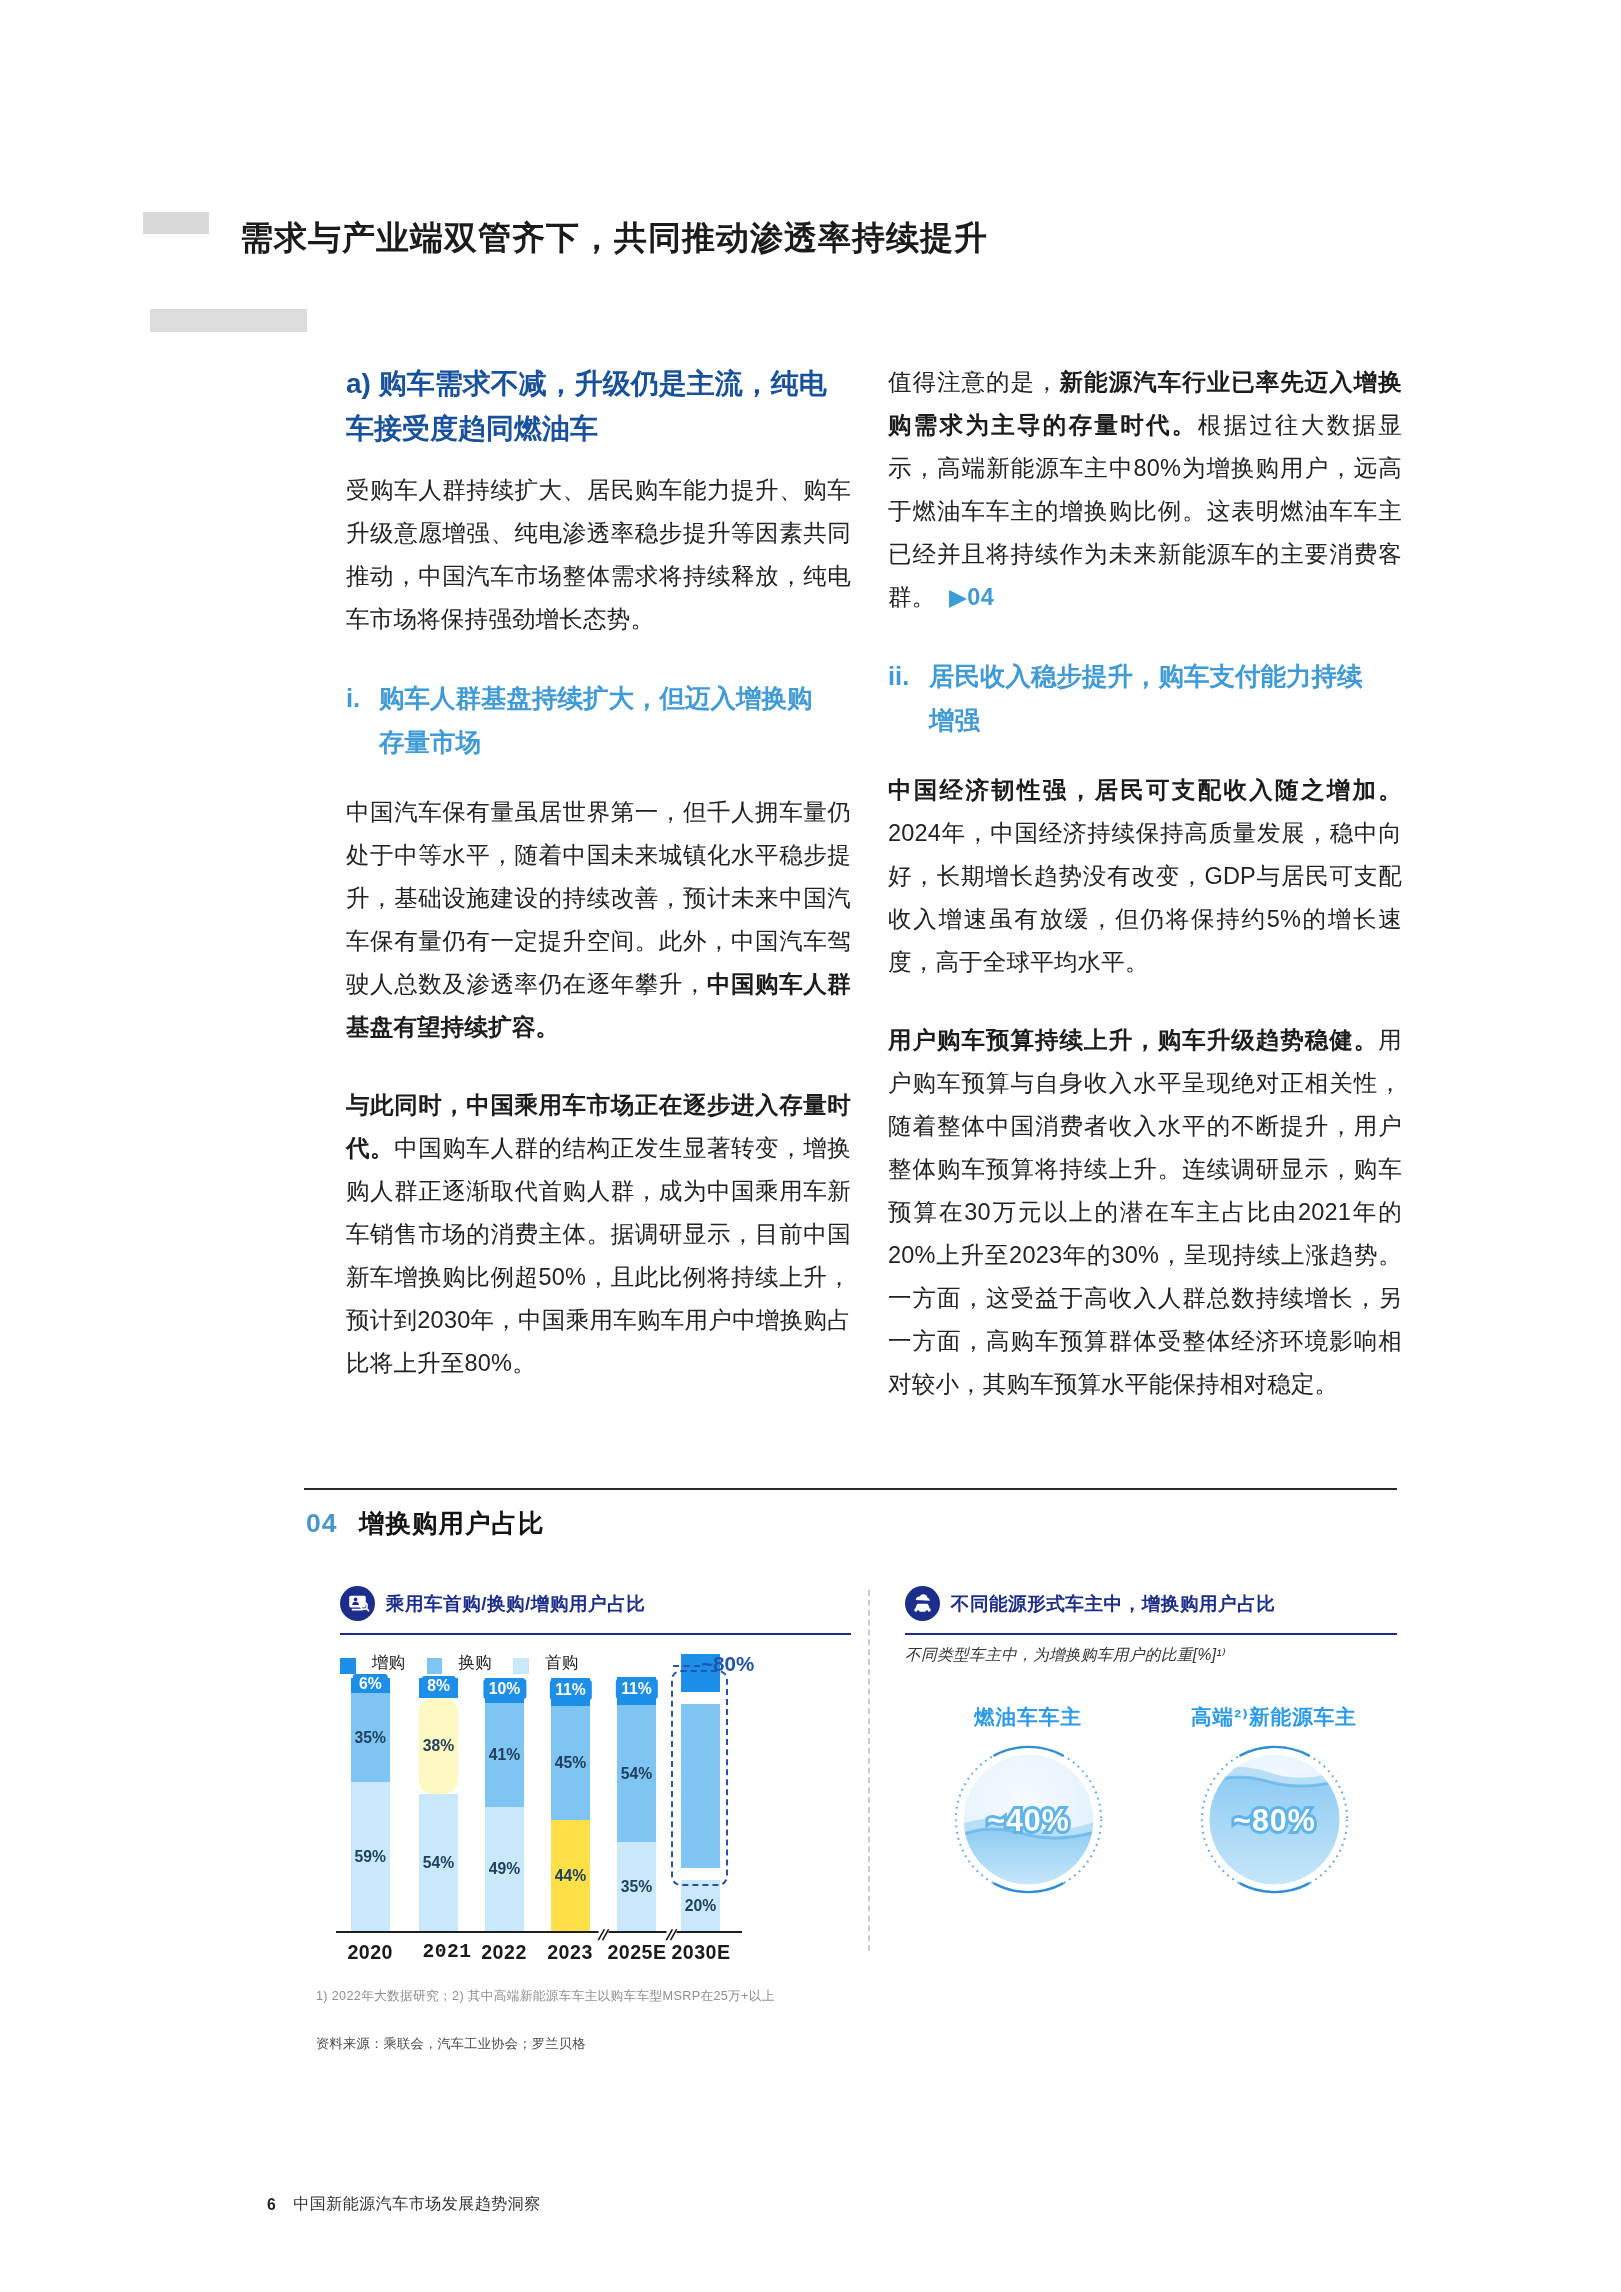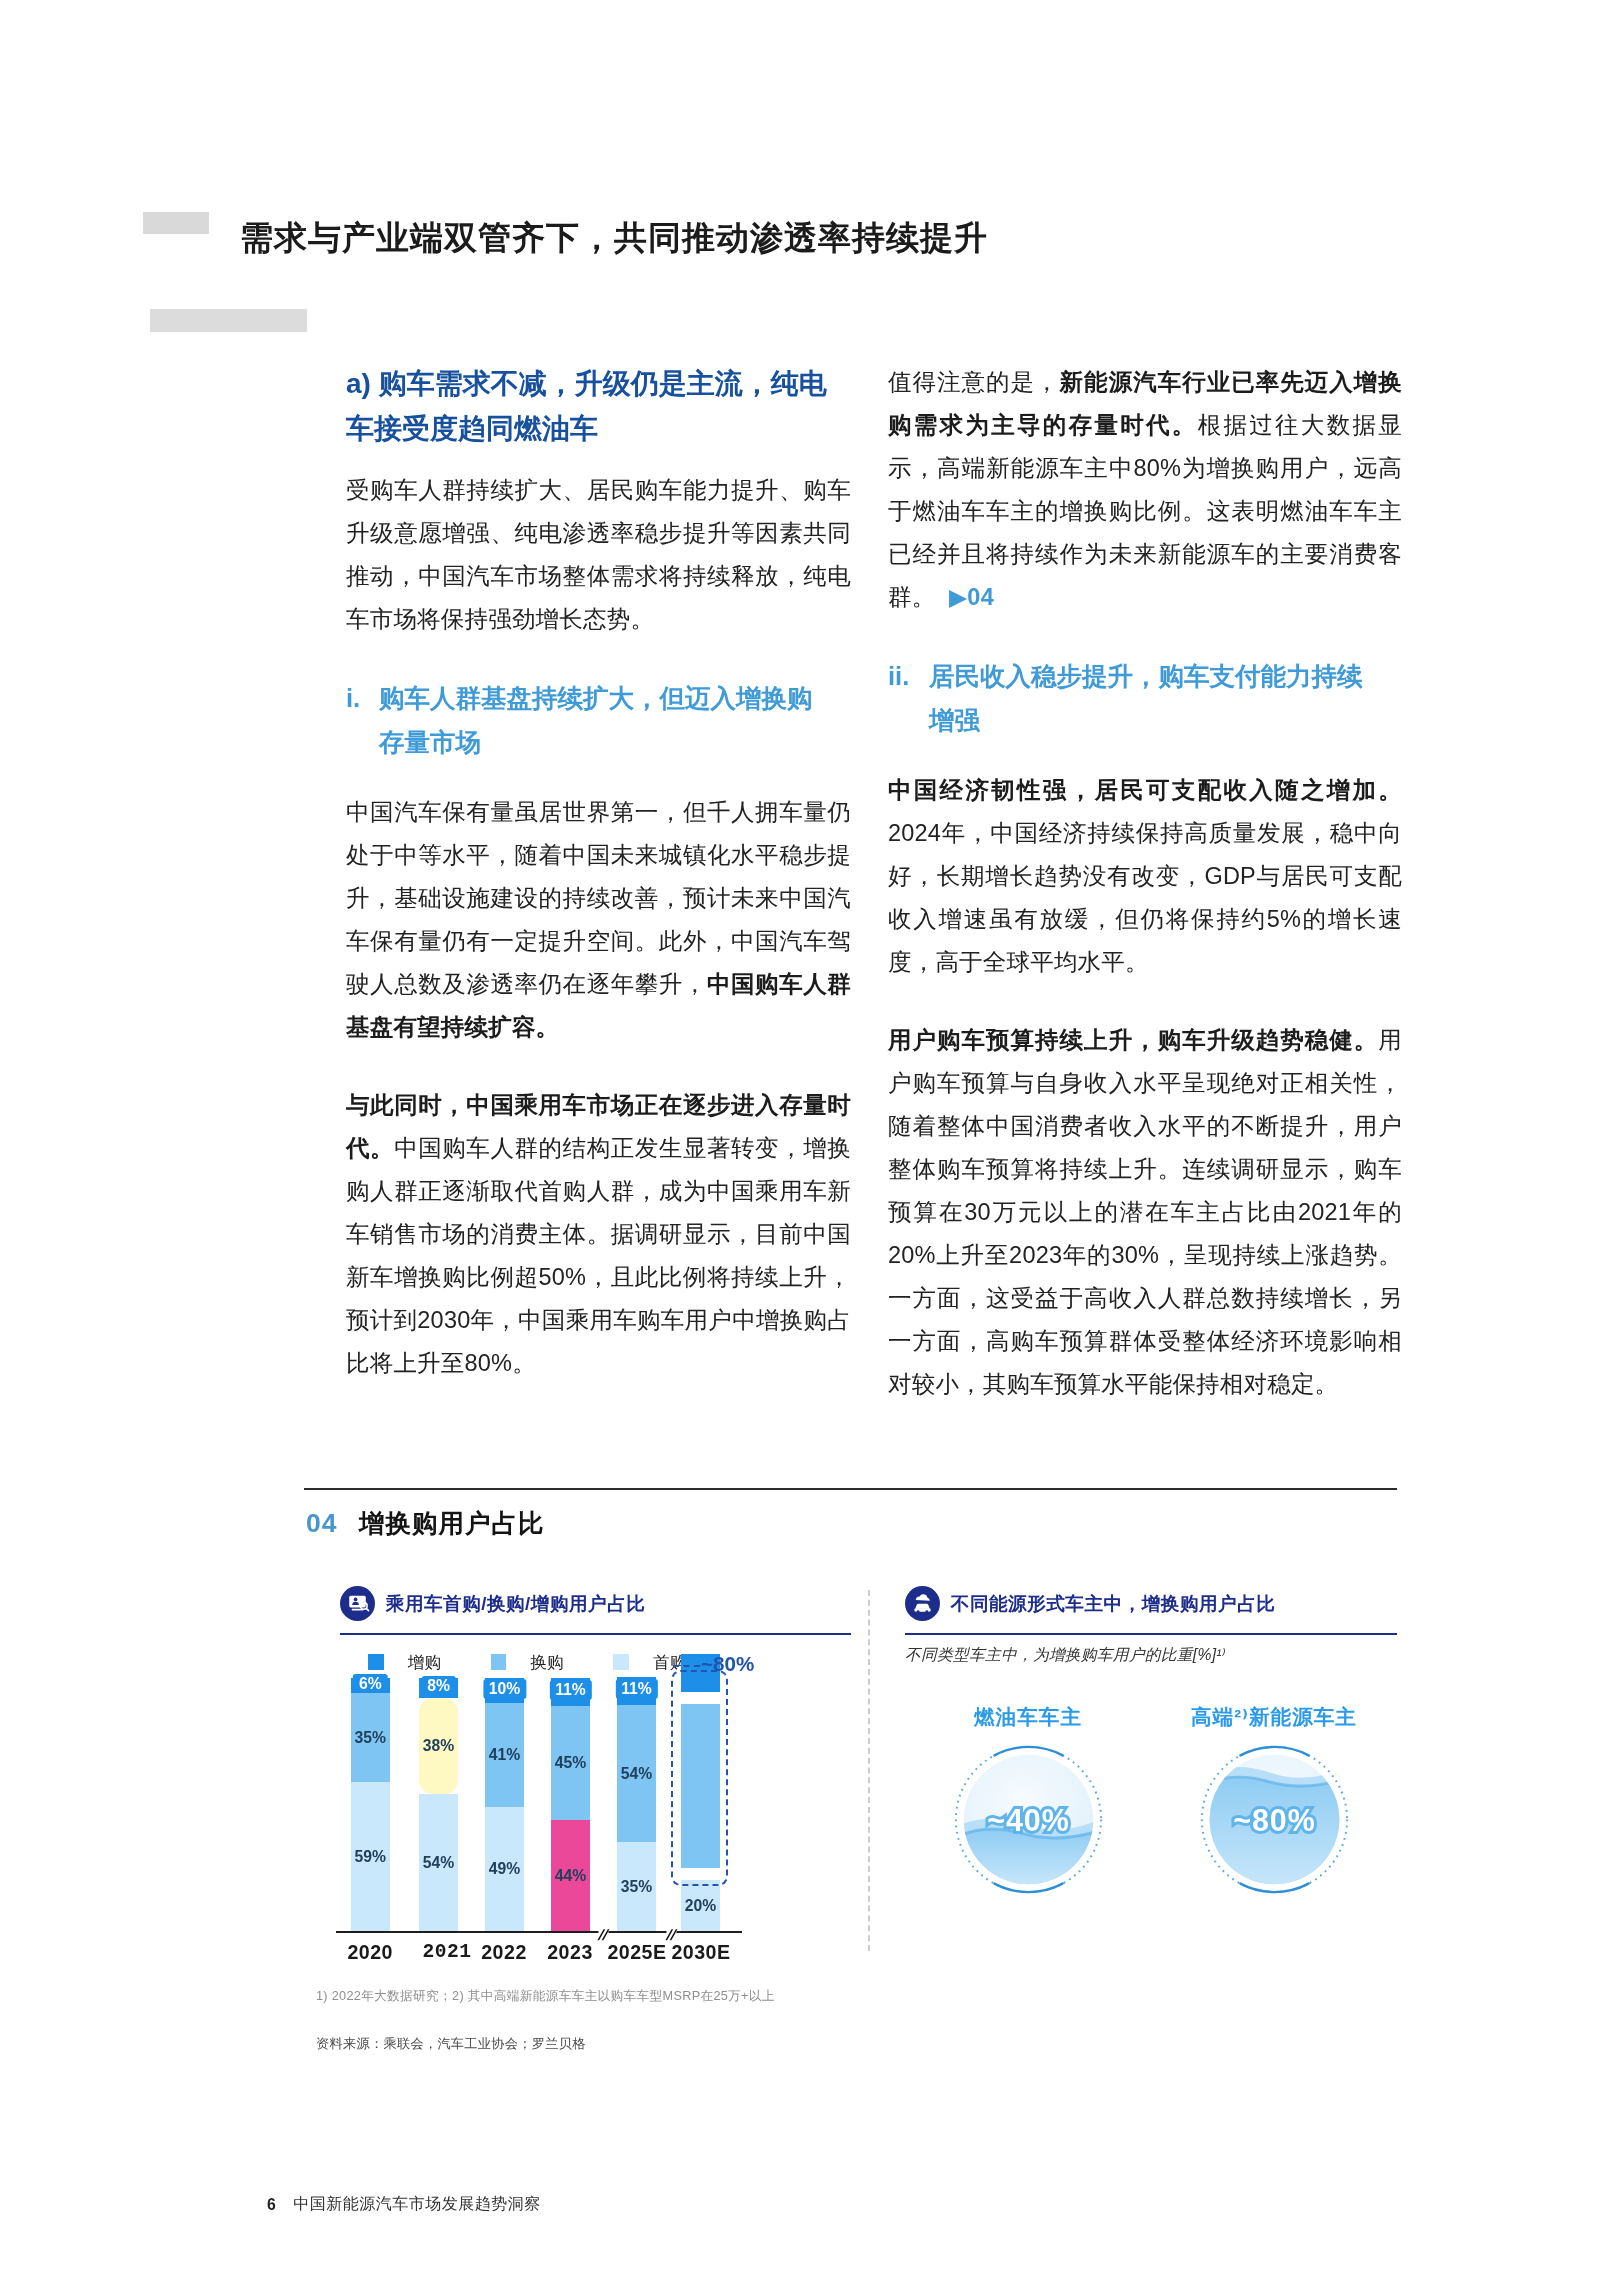--- a/index.html
+++ b/index.html
@@ -30,21 +30,21 @@
   .fig-title{font-size:25.5px;font-weight:700;color:#141414;margin-left:21.6px;letter-spacing:1px;}
 
   .panel{position:absolute;top:1586px;}
   .panel-left{left:340px;width:511px;}
   .panel-right{left:905px;width:492px;}
   .panel-head{display:flex;align-items:center;gap:10.8px;padding-bottom:12px;border-bottom:2.9px solid #1D2D8C;}
   .panel-head .ptitle{font-size:18.6px;font-weight:700;color:#1D2D8C;letter-spacing:0.5px;}
   .picon{flex:none;width:35px;height:35px;}
 
   .legend{display:flex;gap:21.6px;margin-top:15.7px;align-items:center;}
-  .legend .litem{display:flex;align-items:center;gap:24px;font-size:16.7px;color:#222;margin-left:28px;}
+  .legend .litem{display:flex;align-items:flex-end;gap:16px;font-size:16.7px;color:#222;}
   .legend .swatch{width:15.7px;height:15.7px;display:inline-block;}
 
   .plot{position:absolute;left:0;top:92px;width:510px;height:253px;}
   .axis{position:absolute;left:-3.9px;bottom:-2px;width:406px;height:2px;background:#1e1e1e;}
   .bar-col{position:absolute;bottom:0;width:39px;display:flex;flex-direction:column;}
   .bar-seg{position:relative;width:100%;}
   .seg-label{position:absolute;left:50%;top:50%;transform:translate(-50%,-50%);font-size:15.7px;font-weight:600;color:#20405c;white-space:nowrap;}
   .seg-label.top-label{color:#fff;font-weight:700;padding:1px 5.9px;border-radius:2.9px;top:42%;}
   .year-label{position:absolute;top:263px;width:82px;text-align:center;font-size:19.6px;font-weight:600;color:#1a1a1a;letter-spacing:0.5px;}
   .axis-break{position:absolute;bottom:-11.8px;font-size:14.7px;font-style:italic;color:#111;background:#fff;padding:0 1px;transform:skewX(-10deg);font-weight:700;}
@@ -171,21 +171,21 @@
           </div>
         </div>
         <div class="year-label" style="left: 123px;">2022</div>
         <div class="bar-col" style="left: 211px; width: 39px;">
           <div class="bar-seg" style="height: 28px; background: rgb(30, 143, 232);">
             <span class="seg-label top-label" style="background: rgb(30, 143, 232);">11%</span>
           </div>
           <div class="bar-seg" style="height: 114px; background: rgb(127, 197, 243);">
             <span class="seg-label">45%</span>
           </div>
-          <div class="bar-seg" style="height: 111px; background: #ec4899; text-align: right;">
+          <div class="bar-seg" style="height: 111px; background: #fde047; text-align: right;">
             <span class="seg-label">44%</span>
           </div>
         </div>
         <div class="year-label" style="left: 189px;">2023</div>
         <div class="bar-col" style="left: 277px; width: 39px;">
           <div class="bar-seg" style="height: 28px; background: rgb(30, 143, 232);">
             <span class="seg-label top-label" style="background: rgb(30, 143, 232);">11%</span>
           </div>
           <div class="bar-seg" style="height: 137px; background: rgb(127, 197, 243);">
             <span class="seg-label">54%</span>

